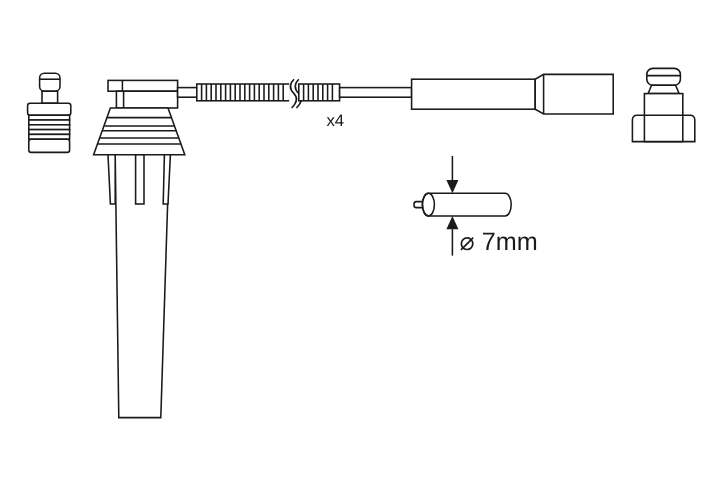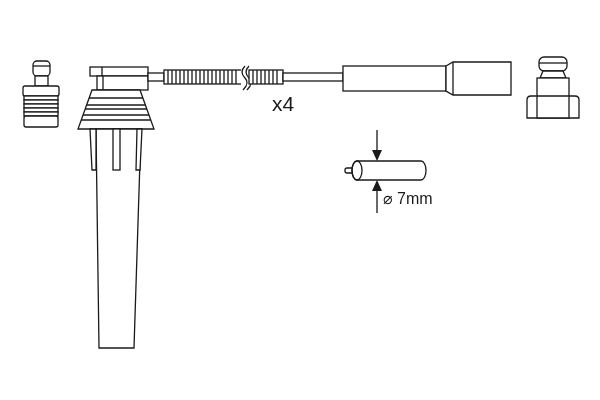--- a/index.html
+++ b/index.html
@@ -1,22 +1,22 @@
 <!DOCTYPE html>
 <html><head>
   <meta charset="utf-8">
   <style>
     html, body { margin: 0; padding: 0; background: #ffffff; }
     body { width: 600px; height: 400px; overflow: hidden; position: relative; }
     svg { position: absolute; left: 0; top: 0; }
     .ln { fill: #ffffff; stroke: #1a1a1a; stroke-width: 1.3; }
     .nf { fill: none; stroke: #1a1a1a; stroke-width: 1.3; }
     .lbl { position: absolute; font-family: "Liberation Sans", sans-serif; color: #1a1a1a; }
-    .qty { left: 272px; top: 92px; font-size: 21px; }
-    .dia { left: 383px; top: 189px; font-size: 16px; }
+    .qty { left: 272px; top: 92px; font-size: 14px; }
+    .dia { left: 383px; top: 189px; font-size: 21px; }
   </style>
 </head>
 <body>
 
 <svg width="600" height="400" viewBox="0 0 600 400">
 
   <g>
     <rect class="ln" x="33" y="61" width="17" height="15" rx="4"></rect>
     <line class="nf" x1="33" y1="66" x2="50" y2="66"></line>
     <rect class="ln" x="35" y="76" width="13" height="10"></rect>

